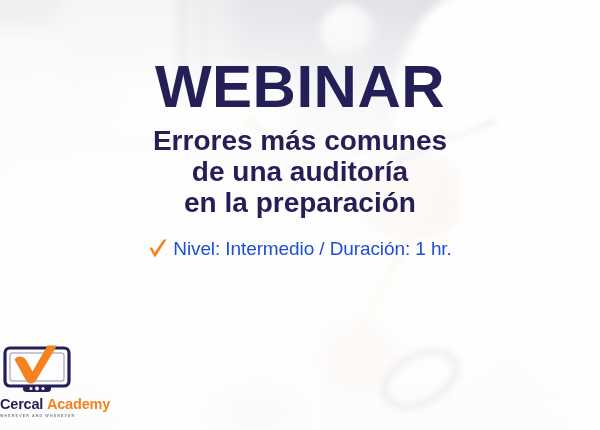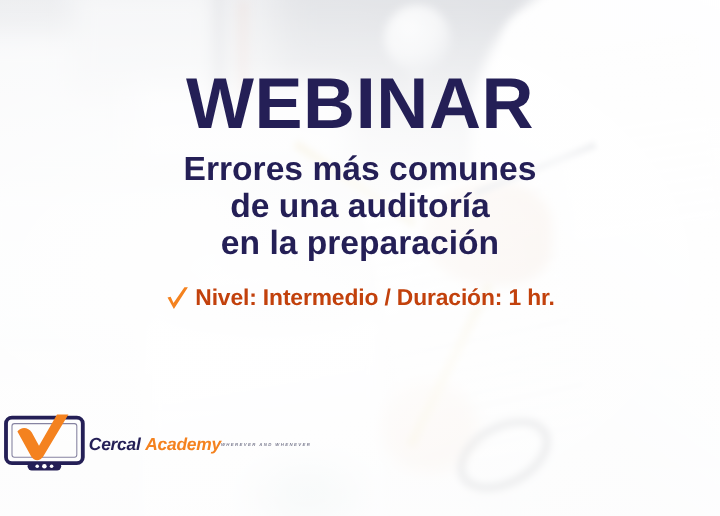--- a/index.html
+++ b/index.html
@@ -276,35 +276,33 @@
     white-space: nowrap;
   }
   .check-mark {
     display: block;
     width: 20px;
     height: 22px;
     flex: 0 0 auto;
   }
   .meta-text {
     font-size: 19px;
-    font-weight: 700;
-    color: #c2410c;
+    font-weight: 400;
+    color: #1d4ed8;
     letter-spacing: -0.1px;
   }
 
   
   .logo {
     position: absolute;
     left: 0;
     right: 0;
     top: 345px;
     display: flex;
-    flex-direction: row;
-    align-items: center;
-    font-style: italic;
+    flex-direction: column;
   }
   .logo-mark { display: block; width: 74px; height: 50px; }
   .logo-word {
     margin-top: 2px;
     font-size: 14.5px;
     font-weight: 700;
     letter-spacing: -0.2px;
     line-height: 1;
     white-space: nowrap;
   }

